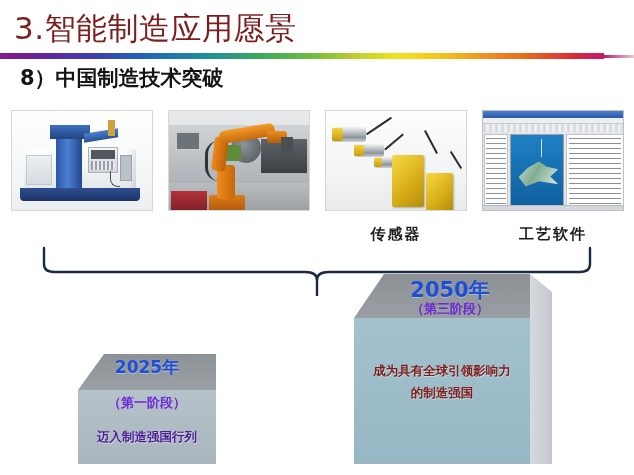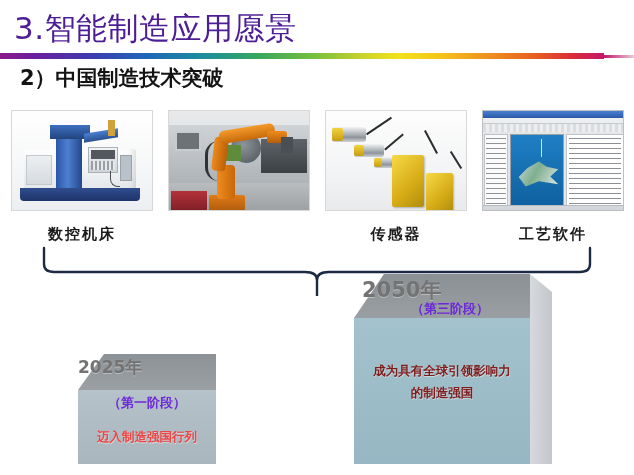--- a/index.html
+++ b/index.html
@@ -5,21 +5,21 @@
 <style>
   * { margin:0; padding:0; box-sizing:border-box; }
   html,body { width:634px; height:475px; overflow:hidden; background:#ffffff;
     font-family:"DejaVu Sans","Liberation Sans",sans-serif; }
 
   #slide { position:relative; width:634px; height:475px; background:#fff; }
 
   
   .title {
     position:absolute; left:14px; top:8px;
-    font-size:31px; font-weight:400; color:#4c1d95;
+    font-size:31px; font-weight:400; color:#7f1d1d;
     letter-spacing:0.5px; white-space:nowrap;
     font-family:"DejaVu Sans","Liberation Sans",sans-serif;
   }
   .rule {
     position:absolute; left:0px; top:53px; width:604px; height:6px;
     background:linear-gradient(to right,
       #8a1a8a 0%, #6a1f9e 6%, #3a3fb0 16%, #1f66b8 24%,
       #1d8f9a 34%, #3aa85c 43%, #76bf3e 52%, #c9d22c 60%,
       #f2e21c 66%, #f4c41a 73%, #ef9620 80%, #e8621f 88%,
       #d92b3a 95%, #c4196b 100%);
@@ -191,55 +191,55 @@
   .s3 .top { left:0; top:0; width:176px; height:44px;
      background:linear-gradient(#8b9094,#9a9fa3);
      clip-path:polygon(30px 0,176px 0,176px 44px,0 44px); }
   .s3 .front { left:0; top:44px; width:176px; height:146px;
      background:linear-gradient(#a3c2cd,#96b7c3); }
   .s3 .side { left:176px; top:0px; width:22px; height:190px;
      background:linear-gradient(90deg,#d6d9dd,#c3c7cb);
      clip-path:polygon(0 0,22px 18px,22px 190px,0 190px); }
 
   .yr {
-    position:absolute; width:100%; text-align:left;
-    font-size:20px; font-weight:800; color:#737373;
+    position:absolute; width:100%; text-align:center;
+    font-size:20px; font-weight:800; color:#1d4ed8;
     text-shadow:0 1px 0 rgba(255,255,255,.35); white-space:nowrap;
   }
   .ph {
     position:absolute; width:100%; text-align:center;
     font-size:13px; font-weight:700; color:#6d28d9; white-space:nowrap;
   }
   .body-txt {
     position:absolute; width:100%; text-align:center;
     font-size:12.5px; font-weight:700; line-height:1.75;
     color:#7f1d1d; text-shadow:0.6px 0.6px 0 rgba(255,255,255,.45);
     white-space:pre-line;
   }
   .s1 .yr { top:2px; font-size:17px; }
   .s1 .ph { top:40px; }
-  .s1 .body-txt { top:72px; color:#ef4444; }
+  .s1 .body-txt { top:72px; color:#4c1d95; }
 
   .s2 .yr { top:0px; left:6px; }
   .s2 .ph { top:22px; left:6px; }
   .s2 .body-txt { top:74px; }
 
   .s3 .yr { top:2px; left:8px; font-size:21px; }
   .s3 .ph { top:26px; left:8px; }
   .s3 .body-txt { top:86px; font-size:12.5px; }
 </style>
 </head>
 <body>
 
 <div id="slide">
 
   <div class="title">3.智能制造应用愿景</div>
   <div class="rule"></div>
   <div class="rule-tail"></div>
-  <div class="subtitle">2）中国制造技术突破</div>
+  <div class="subtitle">8）中国制造技术突破</div>
 
   <div class="photos">
 
     <div class="photo p1">
       <div class="pix">
         <div class="cnc-bg"></div>
         <div class="cnc-body"></div>
         <div class="cnc-door"></div>
         <div class="cnc-win"></div>
         <div class="cnc-col"></div>
@@ -303,21 +303,20 @@
         <div class="sw-view"></div>
         <div class="sw-axis"></div>
         <div class="sw-part"></div>
         <div class="sw-right"></div>
         <div class="sw-tree"></div>
         <div class="sw-status"></div>
       </div>
     </div>
   </div>
 
-  <div class="caption c1">数控机床</div>
   <div class="caption c4">工艺软件</div>
   <div class="caption c3">传感器</div>
 
   <svg class="brace" viewBox="0 0 634 50">
     <path d="M44,2 L44,18 Q44,26 54,26 L305,26 Q317,26 317,34
              Q317,26 329,26 L580,26 Q590,26 590,18 L590,2" fill="none" stroke="#1d2a44" stroke-width="2.4" stroke-linecap="round"></path>
     <path d="M317,34 L317,50" fill="none" stroke="#1d2a44" stroke-width="2.4" stroke-linecap="round"></path>
   </svg>
 
   <div class="stairs">

